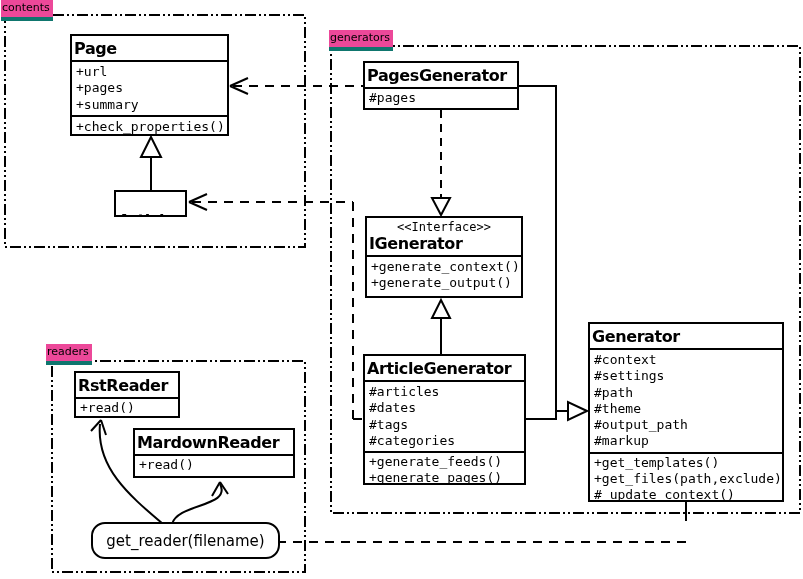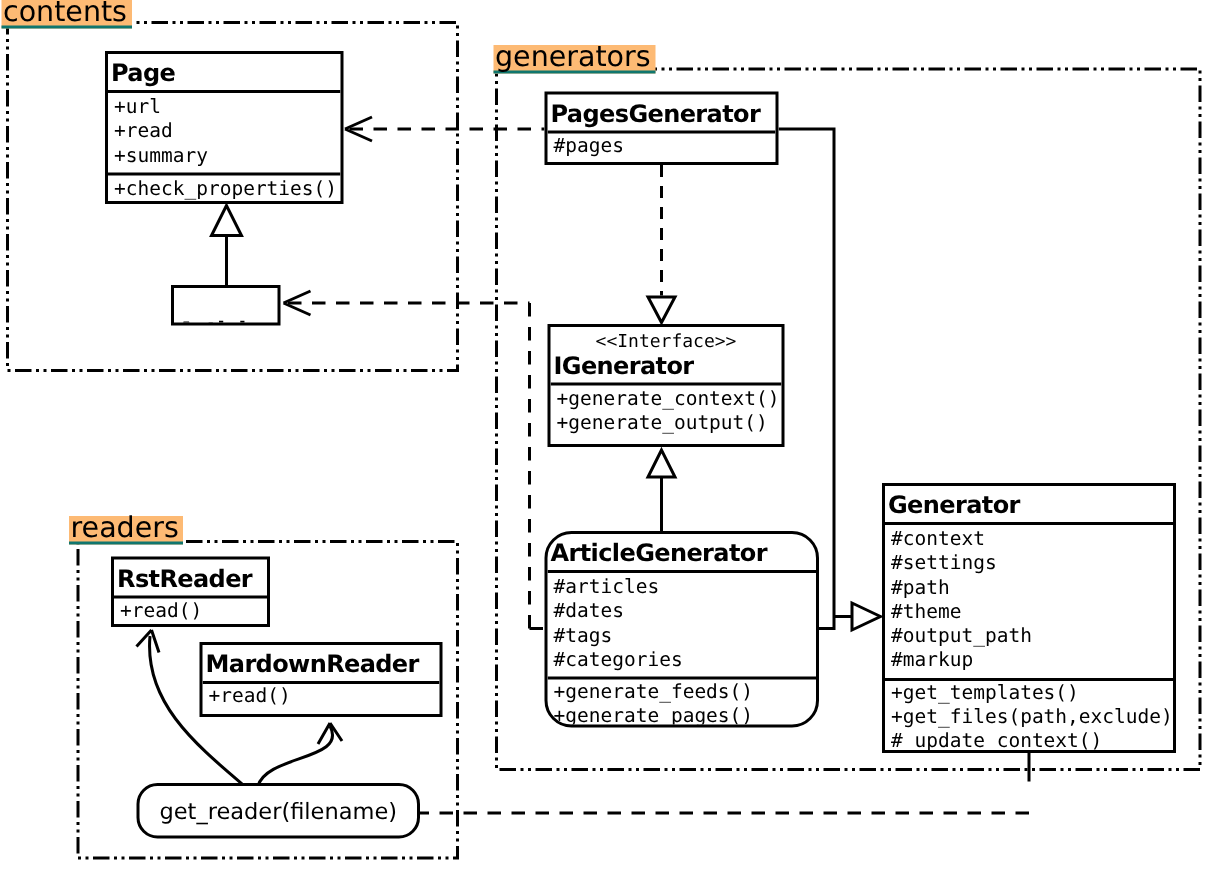--- a/index.html
+++ b/index.html
@@ -1,20 +1,20 @@
 <!DOCTYPE html>
 <html><head>
 <meta charset="utf-8">
 <style>
   html,body{margin:0;padding:0;background:#fff;}
   #canvas{position:relative;width:803px;height:579px;background:#ffffff;
           font-family:"DejaVu Sans",sans-serif;color:#000;overflow:hidden;}
   #wires{position:absolute;left:0;top:0;width:803px;height:579px;}
-  .pkg-label{position:absolute;background:#fdba74;font-size:19px;line-height:16px;
-             padding:0 3px 1px 1px;border-bottom:2px solid #0f766e;color:#000;}
+  .pkg-label{position:absolute;background:#ec4899;font-size:11px;line-height:16px;
+             padding:0 3px 1px 1px;border-bottom:4px solid #0f766e;color:#000;}
   .uml-box{position:absolute;background:#ffffff;border:2px solid #000;
            box-sizing:border-box;overflow:hidden;}
   .uml-title{font-family:"DejaVu Sans",sans-serif;font-weight:bold;font-size:16px;
              letter-spacing:-0.4px;padding:3px 2px 2px 2px;
              white-space:nowrap;}
   .uml-sec{border-top:2px solid #000;padding:2px 4px;}
   .uml-row{font-family:"DejaVu Sans Mono",monospace;font-size:13px;line-height:16.3px;
            white-space:pre;}
   .stereotype{font-family:"DejaVu Sans Mono",monospace;font-size:12px;text-align:center;
               line-height:14px;padding-top:2px;}
@@ -62,21 +62,21 @@
   </svg>
 
   <div class="pkg-label" style="left:1px;top:0px;">contents</div>
   <div class="pkg-label" style="left:329px;top:30px;">generators</div>
   <div class="pkg-label" style="left:46px;top:344px;">readers</div>
 
   <div class="uml-box" style="left:70px;top:34px;width:159px;height:102px;">
     <div class="uml-title">Page</div>
     <div class="uml-sec">
       <div class="uml-row">+url</div>
-      <div class="uml-row">+read</div>
+      <div class="uml-row">+pages</div>
       <div class="uml-row">+summary</div>
     </div>
     <div class="uml-sec">
       <div class="uml-row">+check_properties()</div>
     </div>
   </div>
 
   <div class="uml-box" style="left:114px;top:190px;width:73px;height:27px;">
     <div class="uml-title" style="padding:2px;margin-top:17px;">Article</div>
   </div>
@@ -92,21 +92,21 @@
     <div>
       <div class="stereotype">&lt;&lt;Interface&gt;&gt;</div>
       <div class="uml-title" style="padding:0 2px 2px 2px;">IGenerator</div>
     </div>
     <div class="uml-sec">
       <div class="uml-row">+generate_context()</div>
       <div class="uml-row">+generate_output()</div>
     </div>
   </div>
 
-  <div class="uml-box" style="left:363px;top:354px;width:183px;height:131px;border-radius:18px;">
+  <div class="uml-box" style="left:363px;top:354px;width:163px;height:131px;">
     <div class="uml-title">ArticleGenerator</div>
     <div class="uml-sec">
       <div class="uml-row">#articles</div>
       <div class="uml-row">#dates</div>
       <div class="uml-row">#tags</div>
       <div class="uml-row">#categories</div>
     </div>
     <div class="uml-sec" style="padding:1px 4px;">
       <div class="uml-row">+generate_feeds()</div>
       <div class="uml-row">+generate_pages()</div>

